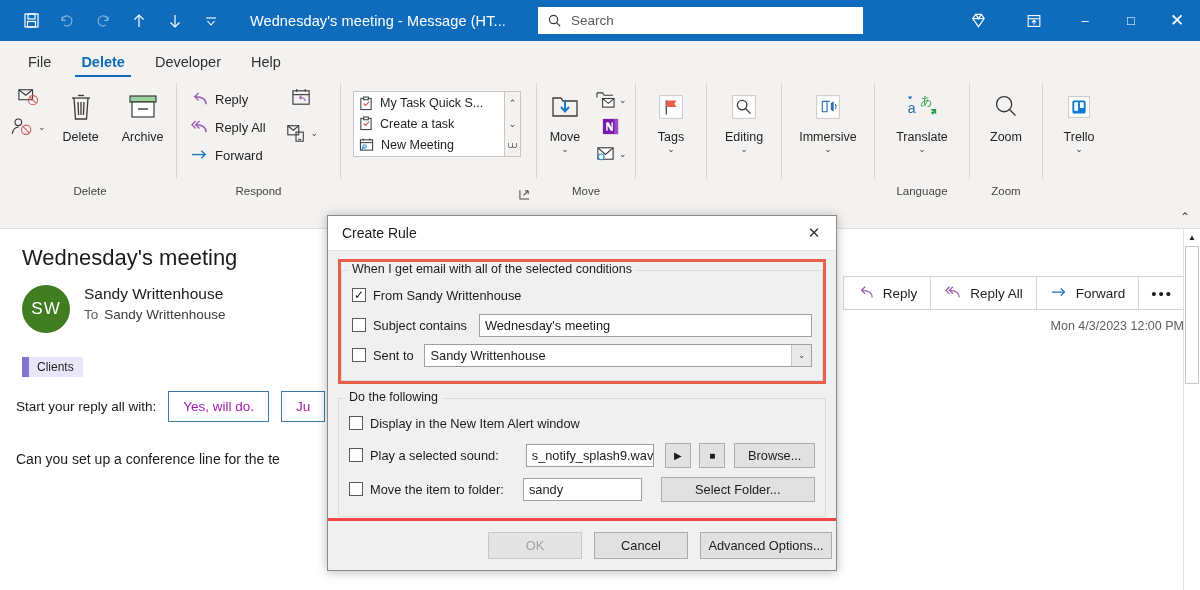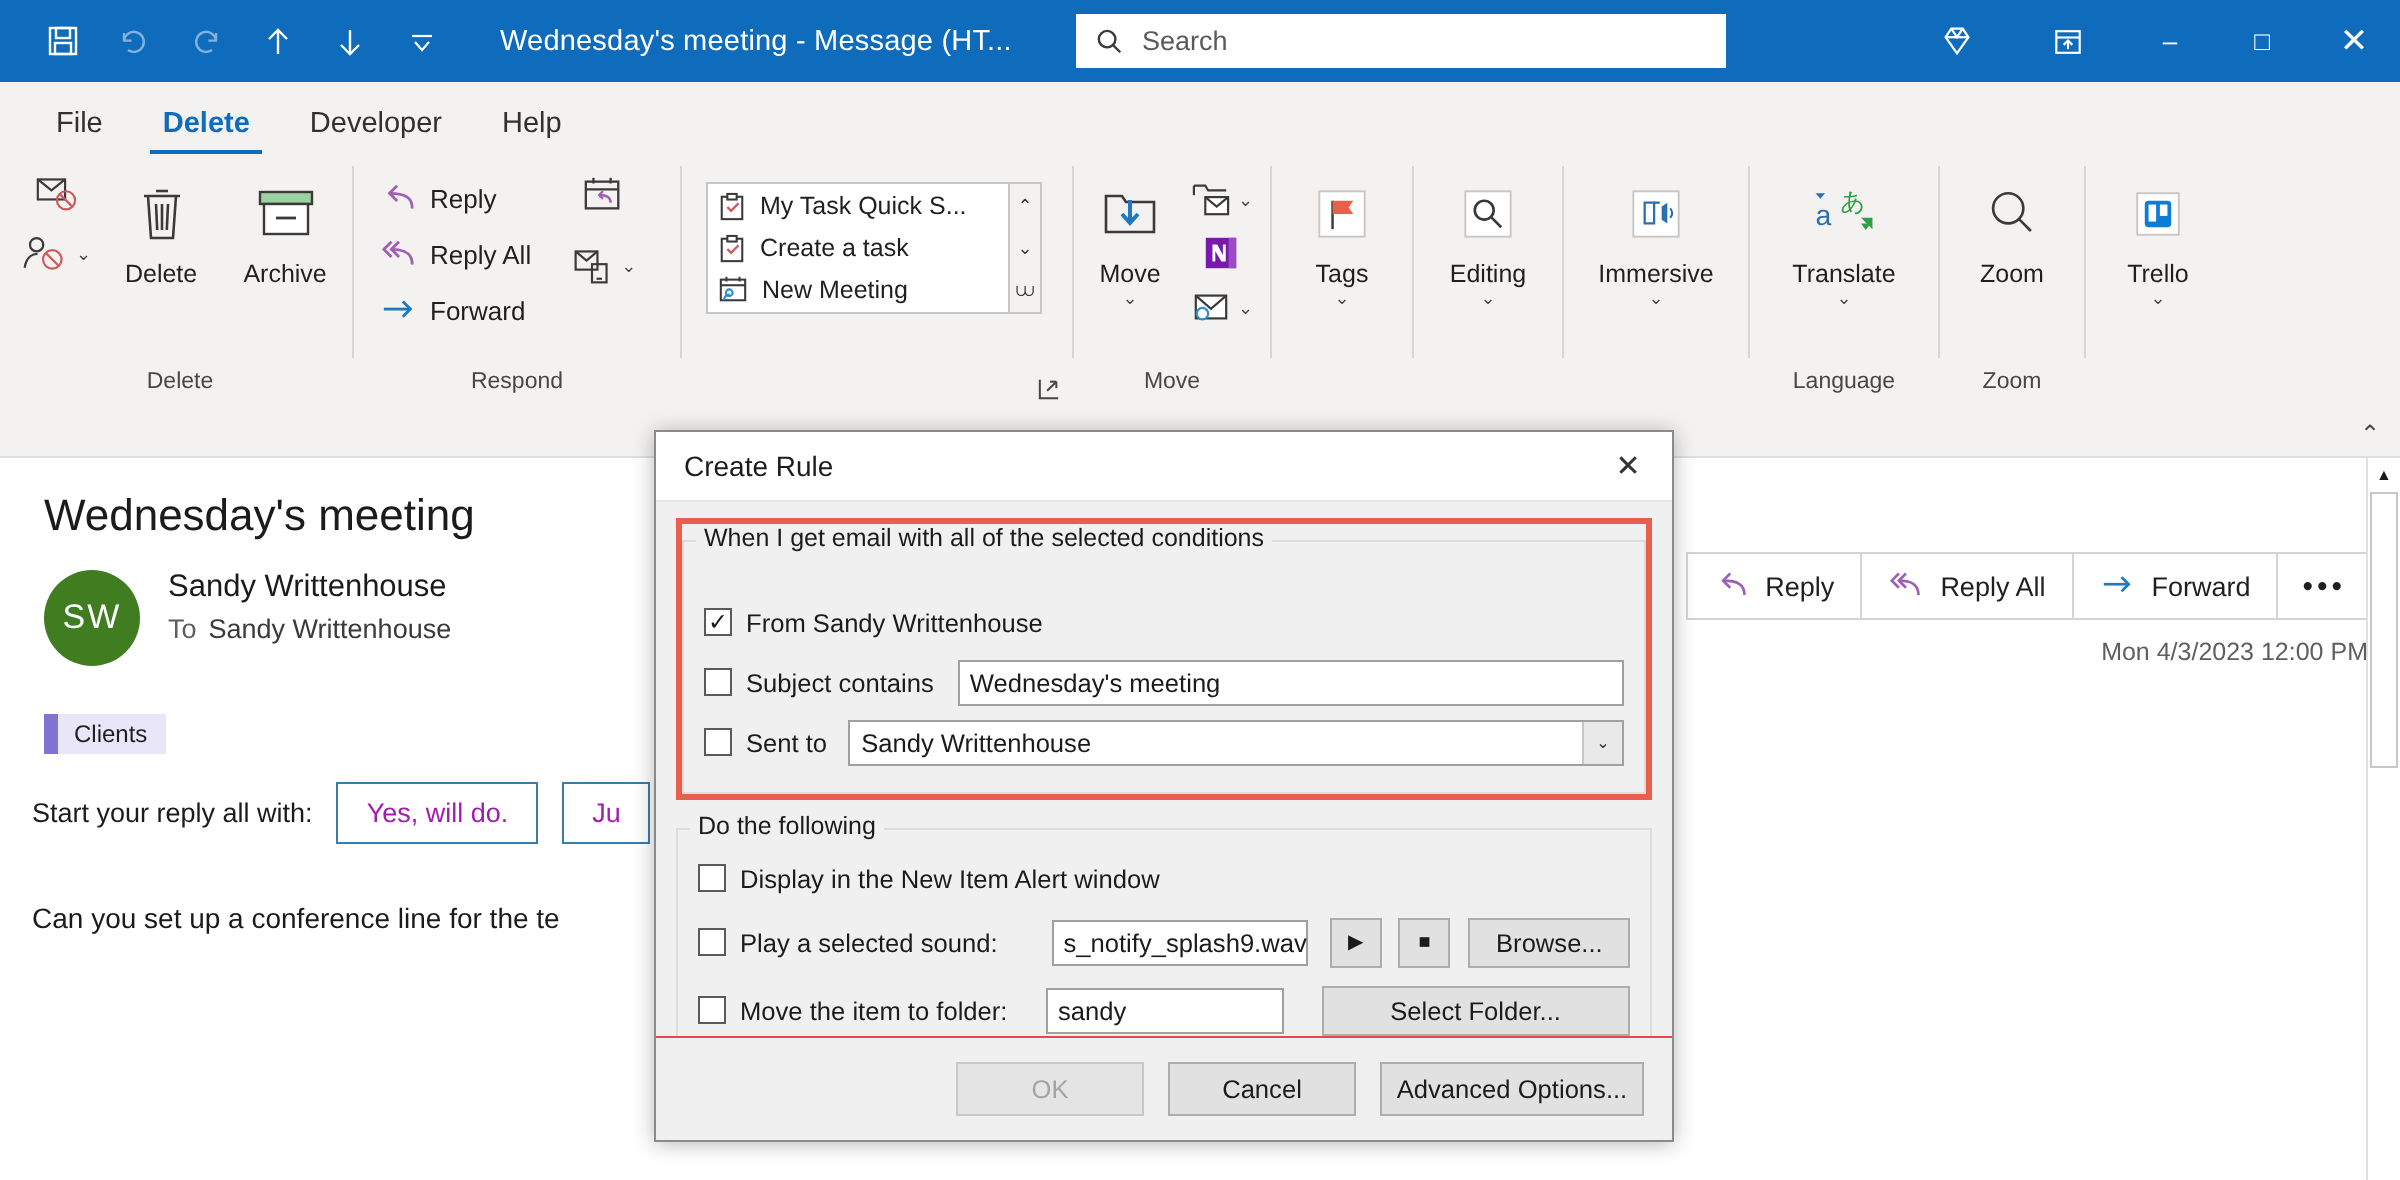--- a/index.html
+++ b/index.html
@@ -66,21 +66,21 @@
     font-size:12.5px; color:#201f1e; padding-top:4px; text-align:center; line-height:1.15;
   }
   .big-btn .glyph { height:40px; display:flex; align-items:center; justify-content:center; }
   .big-btn .lbl { margin-top:3px; }
   .chev { font-size:9px; color:#444; line-height:8px; margin-top:1px; }
   .small-stack { display:flex; flex-direction:column; gap:3px; padding-top:4px; }
   .small-btn { display:flex; align-items:center; gap:6px; font-size:13px; color:#201f1e; height:25px; padding:0 5px; }
   .icon-col { display:flex; flex-direction:column; align-items:center; gap:7px; padding:4px 4px 0 4px; }
   .qs-list {
     width:152px; height:66px; border:1px solid #c8c6c4; background:#ffffff;
-    display:flex; flex-direction:column; justify-content:flex-start; padding:1px 0;
+    display:flex; flex-direction:column; justify-content:flex-end; padding:1px 0;
   }
   .qs-item { display:flex; align-items:center; gap:7px; font-size:12.5px; padding:0 5px; height:21px; white-space:nowrap; color:#201f1e; }
   .qs-scroll {
     width:16px; height:66px; border:1px solid #c8c6c4; border-left:0; background:#f3f2f1;
     display:flex; flex-direction:column; justify-content:space-between; align-items:center; font-size:9px; color:#333;
   }
   .qs-scroll div { height:21px; display:flex; align-items:center; justify-content:center; }
   .launcher { position:absolute; right:6px; bottom:3px; font-size:11px; color:#484644; }
   .collapse-ribbon { position:absolute; right:10px; bottom:4px; font-size:12px; color:#484644; }
 
@@ -175,22 +175,22 @@
     position:absolute; right:0; top:0; bottom:0; width:20px; background:#e9e9e9; border-left:1px solid #c6c6c6;
     display:flex; align-items:center; justify-content:center; font-size:8px; color:#333;
   }
   .btn {
     border:1px solid #adadad; background:#e1e1e1; font-size:12.8px; color:#1b1b1b;
     display:flex; align-items:center; justify-content:center; height:25px;
   }
   .btn.disabled { color:#a3a3a3; background:#e4e4e4; border-color:#c8c8c8; }
   .dlg-footer {
     position:absolute; left:0; right:0; bottom:0; height:52px; background:#f0f0f0;
-    display:flex; align-items:center; justify-content:flex-end; gap:12px; padding-right:14px;
-    border-top:1px solid #ef4444;
+    display:flex; align-items:center; justify-content:flex-end; gap:12px; padding-right:4px;
+    border-top:3px solid #ef4444;
   }
 
   svg { display:block; }
 </style>
 </head>
 <body>
 
 <div class="app">
 
   <div class="titlebar">
@@ -665,21 +665,21 @@
       <span class="dlg-title-text">Create Rule</span>
       <span class="dlg-close">✕</span>
     </div>
 
     <div class="dlg-body">
 
       <div class="cond-wrap">
         <div class="fieldset" style="margin-top:8px;padding-top:4px;">
           <span class="legend">When I get email with all of the selected conditions</span>
 
-          <div class="row" style="margin-top:21px;">
+          <div class="row" style="margin-top:5px;">
             <span class="cb checked"></span>
             <span class="row-label">From Sandy Writtenhouse</span>
           </div>
 
           <div class="row">
             <span class="cb"></span>
             <span class="row-label">Subject contains</span>
             <span class="txtin" style="width:341px;margin-left:12px;">Wednesday's meeting</span>
           </div>
 

